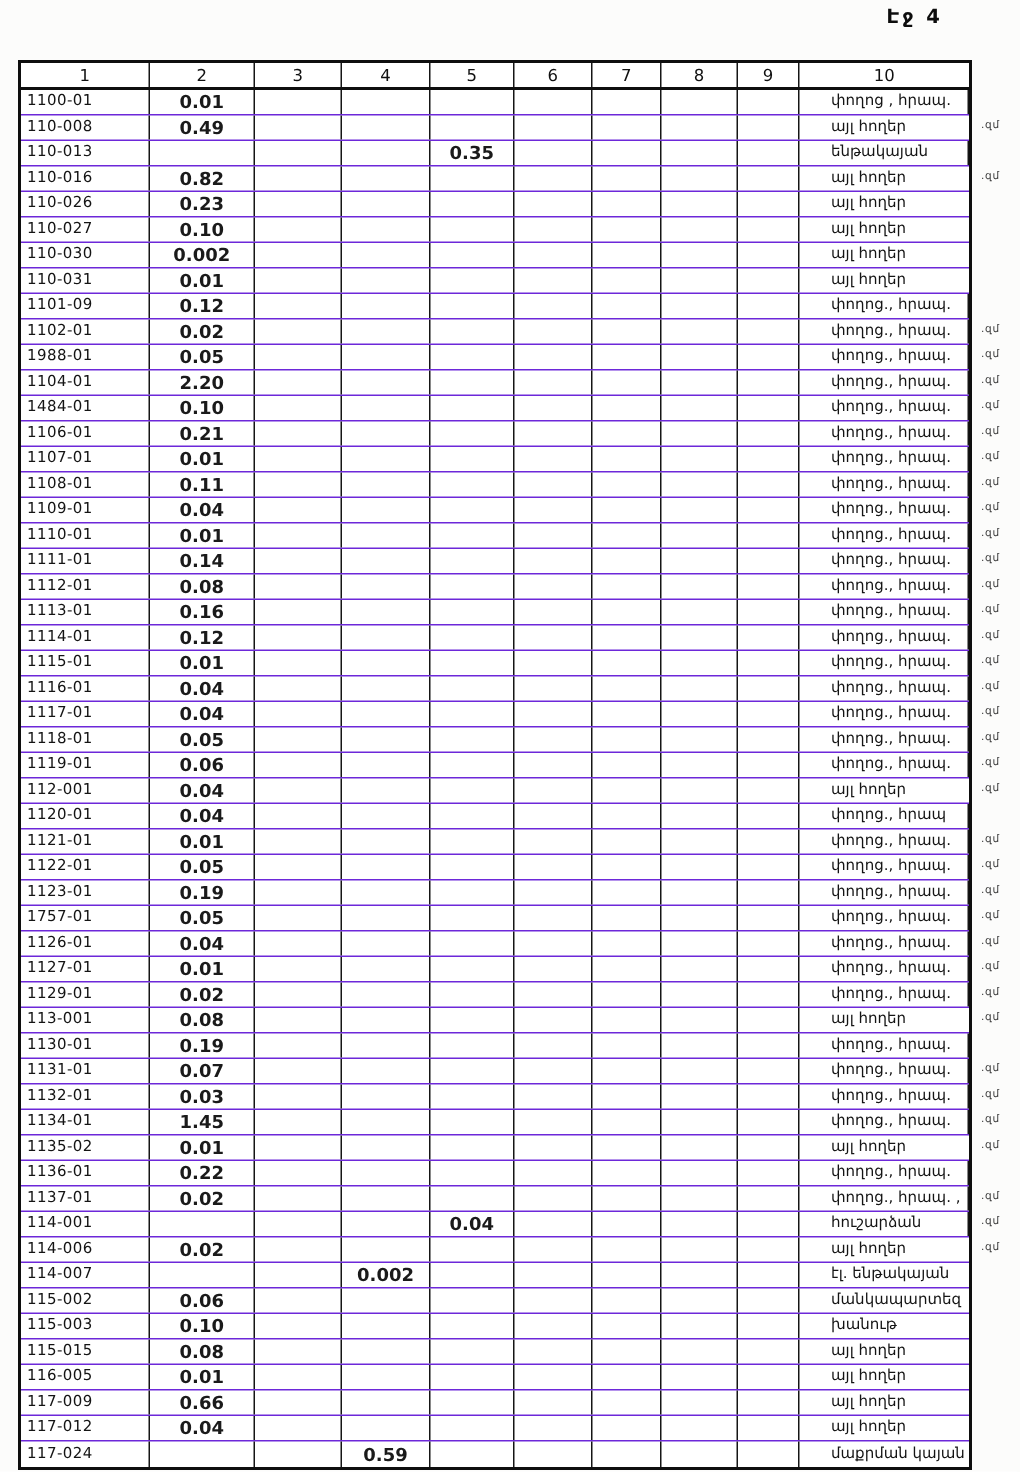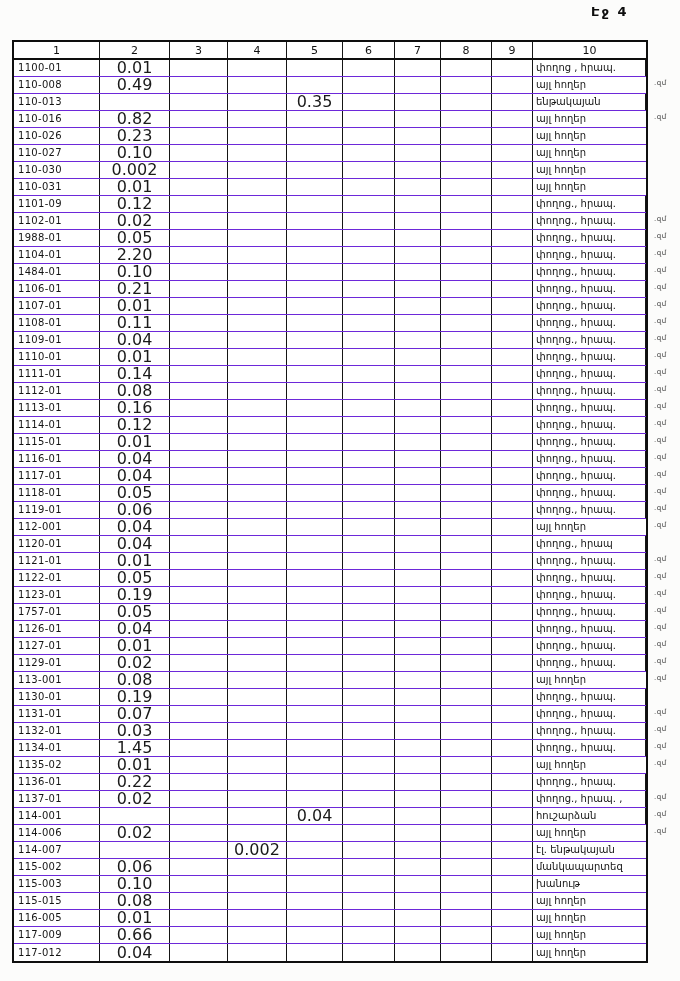--- a/index.html
+++ b/index.html
@@ -35,22 +35,22 @@
   .cell{
     box-sizing:border-box;
     border-right:1px solid #151515;
     display:flex;align-items:center;justify-content:center;
     font-size:10px;line-height:1;
     overflow:hidden;white-space:nowrap;
   }
   .cell:last-child{border-right:none;}
   .cell.head{font-size:11px;color:#101010;}
   .cell.code{justify-content:flex-start;padding-left:4px;letter-spacing:0.3px;}
-  .cell.use{justify-content:flex-start;padding-left:3px;font-size:10px;}
-  .cell.val{font-weight:normal;font-size:16px;color:#1a1a1a;}
+  .cell.use{justify-content:flex-start;padding-left:3px;font-size:10px;margin-left:18px;}
+  .cell.val{font-weight:bold;font-size:12px;color:#1a1a1a;}
   .note{
     position:absolute;left:640px;top:20px;
     font-size:7px;line-height:1;color:#3a3a3a;
     white-space:nowrap;letter-spacing:0.5px;
   }
 </style>
 </head>
 <body>
 
 <div class="sheet">
@@ -735,15 +735,27 @@
           <div class="cell val">0.04</div>
           <div class="cell"></div>
           <div class="cell"></div>
           <div class="cell"></div>
           <div class="cell"></div>
           <div class="cell"></div>
           <div class="cell"></div>
           <div class="cell"></div>
           <div class="cell use">այլ հողեր</div>
         </div>
+        <div class="row">
+          <div class="cell code">117-024</div>
+          <div class="cell"></div>
+          <div class="cell"></div>
+          <div class="cell val">0.59</div>
+          <div class="cell"></div>
+          <div class="cell"></div>
+          <div class="cell"></div>
+          <div class="cell"></div>
+          <div class="cell"></div>
+          <div class="cell use">մաքրման կայան</div>
+        </div>
       </div>
   </div>
 </div>
 
 </body></html>

